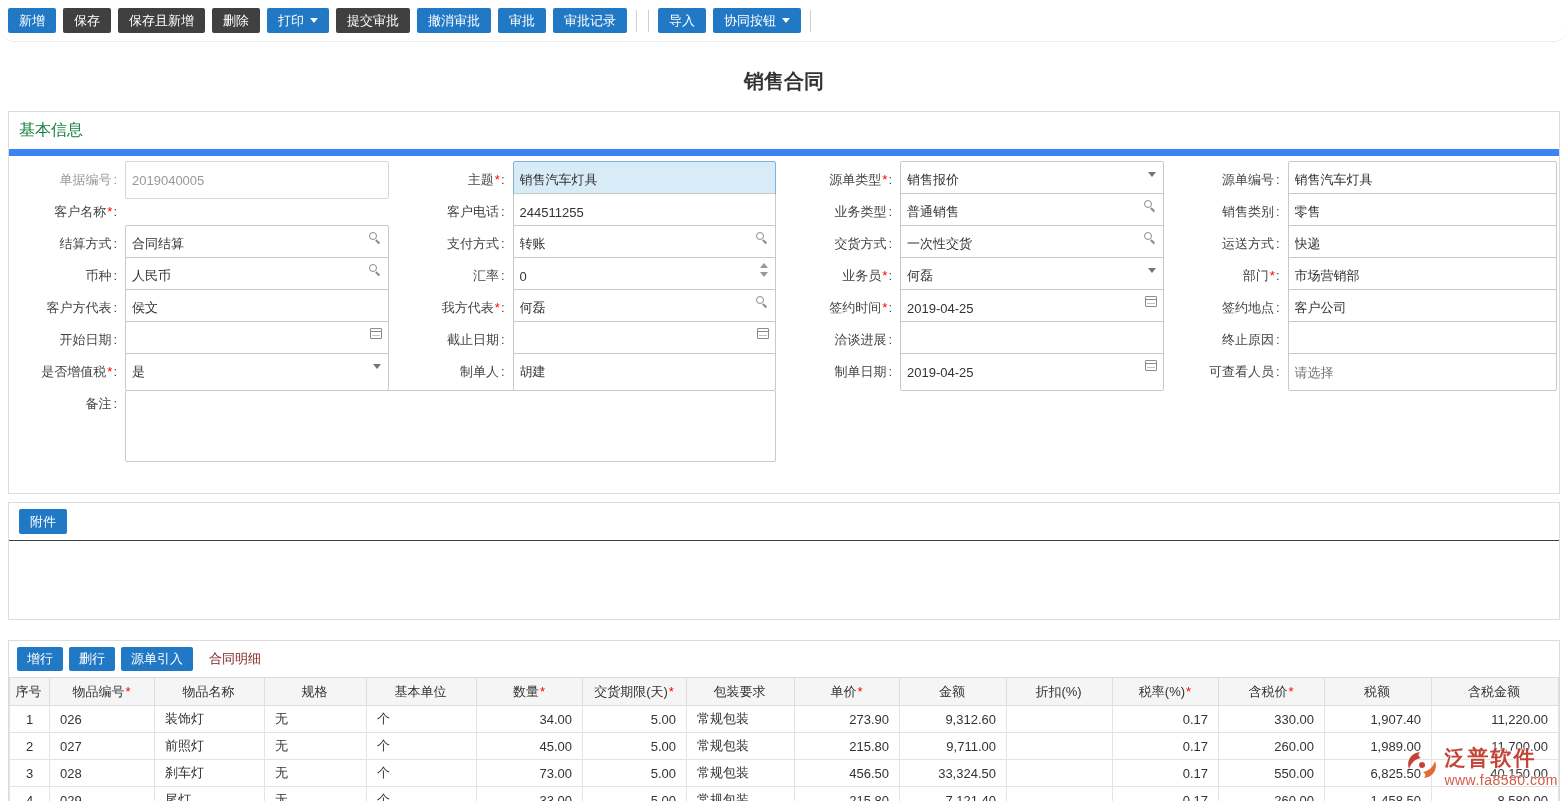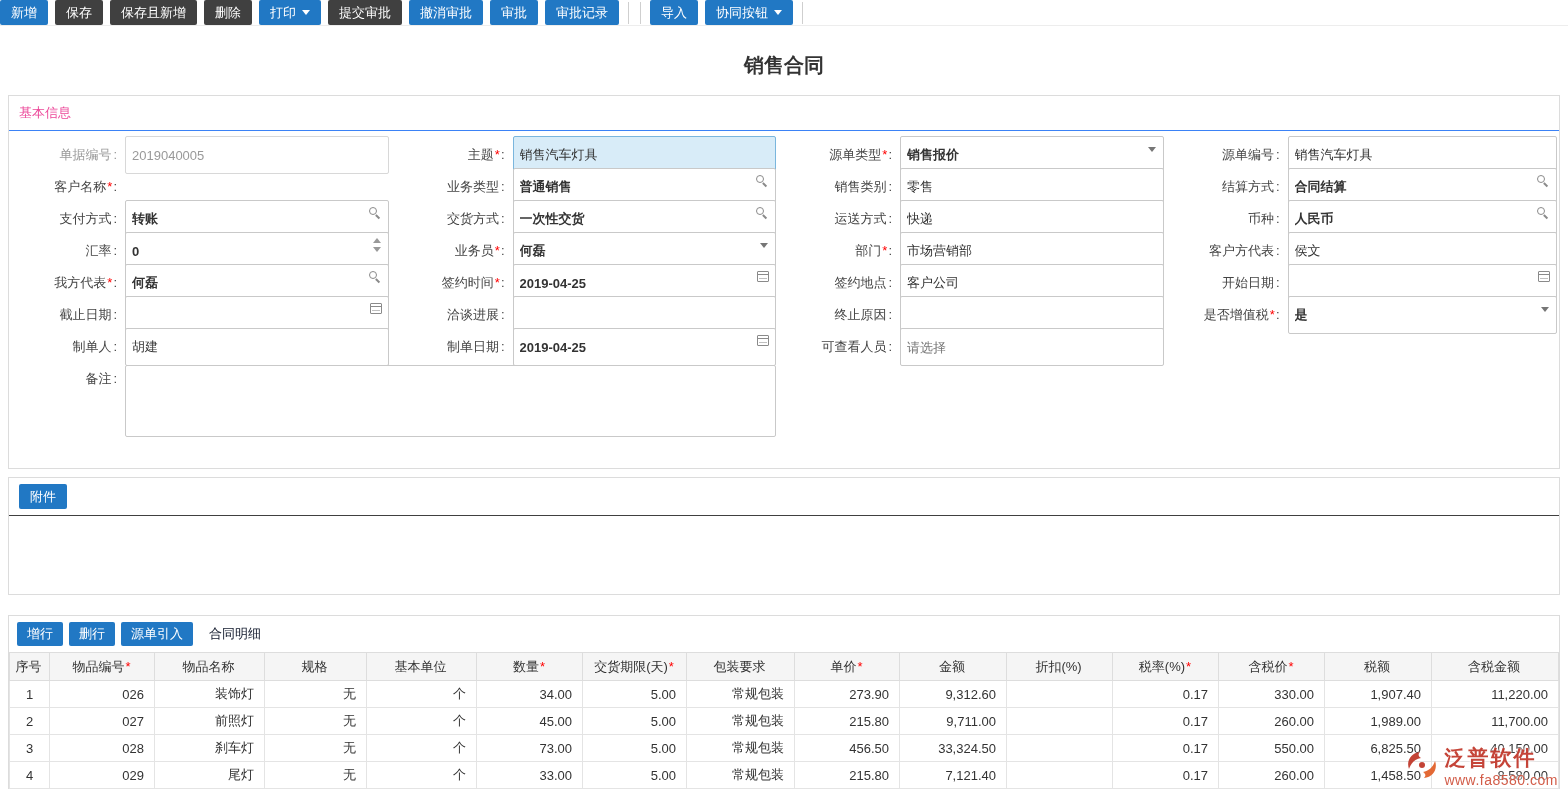--- a/index.html
+++ b/index.html
@@ -1,42 +1,42 @@
 <!DOCTYPE html>
 <html><head>
 <meta charset="utf-8">
 <style>
   html,body{margin:0;padding:0;background:#fff;}
   body{width:1568px;height:801px;overflow:hidden;position:relative;
        font-family:"Liberation Sans",sans-serif;font-size:13px;color:#333;}
   i,b{font-style:normal;}
   
-  .topbar{display:flex;align-items:center;gap:7px;border-bottom:1px solid #ededed;background:#fff;}
+  .topbar{display:flex;align-items:center;gap:7px;padding:8px;border-bottom:1px solid #ededed;background:#fff;border-radius:14px;}
   .btn{display:inline-flex;align-items:center;gap:6px;height:25px;padding:0 11px;border:none;border-radius:2px;
        color:#fff;font:13px "Liberation Sans",sans-serif;cursor:pointer;white-space:nowrap;}
   .btn.dark{background:#2178c4;}
   .btn.light{background:#404040;}
   .caret-dn{width:0;height:0;border-left:4px solid transparent;border-right:4px solid transparent;border-top:5px solid #fff;}
   .tdiv{width:1px;height:22px;background:#cfcfcf;margin:0 2px;flex:none;}
   
   .page-title{text-align:center;font-size:20px;font-weight:bold;color:#333;padding:26px 0 16px;}
   
   .panel{margin:0 8px;border:1px solid #dcdcdc;background:#fff;overflow:hidden;}
-  .p-head{padding:8px 10px;border-bottom:1px solid #3b82f6;font-size:13px;color:#ec4899;}
+  .p-head{padding:8px 10px;border-bottom:7px solid #3b82f6;font-size:16px;color:#15803d;}
   
   .form-grid{display:grid;grid-template-columns:repeat(4,1fr);padding:8px 0 28px 0;}
   .field{display:flex;align-items:center;height:32px;}
   .flabel{width:108px;flex:none;text-align:right;color:#444;}
   .flabel.dim{color:#999;}
   .req{color:#ff0000;margin:0 1px;}
   .iwrap{flex:1;position:relative;margin:0 8px;}
   .field:nth-child(4n) .iwrap{margin-right:2px;}
   .tin{width:100%;height:38px;border:1px solid #c9c9c9;border-radius:2px;padding:16px 6px;box-sizing:border-box;
        font:13px "Liberation Sans",sans-serif;color:#333;background:#fff;}
-  .tin.has-icon{padding-right:24px;font-weight:bold;}
+  .tin.has-icon{padding-right:24px;}
   .tin.dis{color:#999;border-color:#d8d8d8;}
   .tin.focus{background:#d8ecf8;border-color:#7ab6dd;}
   .field.remark{grid-column:1/3;height:auto;align-items:flex-start;padding-top:2px;}
   .field.remark .flabel{margin-top:5px;}
   .field.remark .iwrap{margin-right:8px;}
   .tarea{width:100%;height:72px;border:1px solid #c9c9c9;border-radius:2px;box-sizing:border-box;resize:none;
          font:13px "Liberation Sans",sans-serif;padding:4px 6px;}
   
   .ic-search{position:absolute;right:7px;top:7px;width:13px;height:13px;cursor:pointer;}
   .ic-search::before{content:"";position:absolute;left:0;top:0;width:8px;height:8px;border:1.4px solid #8a8a8a;border-radius:50%;box-sizing:border-box;}
@@ -49,25 +49,25 @@
   .ic-spin::before{content:"";position:absolute;left:0;top:1px;border-left:4.5px solid transparent;border-right:4.5px solid transparent;border-bottom:5px solid #999;}
   .ic-spin::after{content:"";position:absolute;left:0;bottom:1px;border-left:4.5px solid transparent;border-right:4.5px solid transparent;border-top:5px solid #999;}
   
   .panel.attach{margin-top:8px;}
   .attach-head{padding:6px 10px;border-bottom:1px solid #404040;}
   .attach-body{height:78px;}
   
   .panel.detail{margin-top:20px;border-bottom:none;}
   .d-toolbar{display:flex;align-items:center;gap:6px;padding:6px 8px;}
   .d-toolbar .btn{height:24px;padding:0 10px;}
-  .d-title{margin-left:10px;color:#0f172a;text-align:right;}
+  .d-title{margin-left:10px;color:#7f1d1d;text-align:right;}
   .dtable{width:100%;border-collapse:collapse;table-layout:fixed;font-size:13px;}
   .dtable th{background:#f5f5f5;border:1px solid #dddddd;height:27px;font-weight:normal;color:#333;text-align:center;padding:0 4px;white-space:nowrap;overflow:hidden;}
   .dtable td{border:1px solid #e4e4e4;height:26px;padding:0 10px;color:#333;white-space:nowrap;overflow:hidden;background:#fff;}
-  td.c{text-align:center;} td.l{text-align:right;} td.r{text-align:right;}
+  td.c{text-align:center;} td.l{text-align:left;} td.r{text-align:right;}
   
   .watermark{position:absolute;top:744px;right:10px;display:flex;align-items:center;gap:5px;opacity:.95;
              text-shadow:0 0 3px #fff,0 0 3px #fff;pointer-events:none;}
   .wm-brand{display:block;font-size:21px;color:#c23b2e;font-weight:bold;font-family:"DejaVu Serif",serif;letter-spacing:2px;}
   .wm-url{display:block;font-size:14px;color:#d0543f;text-align:center;letter-spacing:.5px;}
 </style>
 </head>
 <body>
 
 <div class="topbar">
@@ -111,20 +111,24 @@
       <label class="flabel"><i>源单类型</i><i class="req">*</i><i>:</i></label>
       <span class="iwrap"><input class="tin has-icon" value="销售报价" style=""><i class="ic-caret"></i></span>
     </div>
     <div class="field">
       <label class="flabel"><i>源单编号</i><i class="req"></i><i>:</i></label>
       <span class="iwrap"><input class="tin" value="销售汽车灯具" style=""></span>
     </div>
 
     <div class="field">
       <label class="flabel"><i>客户名称</i><i class="req">*</i><i>:</i></label>
+    </div>
+    <div class="field">
+      <label class="flabel"><i>客户电话</i><i class="req"></i><i>:</i></label>
+      <span class="iwrap"><input class="tin" value="244511255" style=""></span>
     </div>
     <div class="field">
       <label class="flabel"><i>业务类型</i><i class="req"></i><i>:</i></label>
       <span class="iwrap"><input class="tin has-icon" value="普通销售" style=""><i class="ic-search"></i></span>
     </div>
     <div class="field">
       <label class="flabel"><i>销售类别</i><i class="req"></i><i>:</i></label>
       <span class="iwrap"><input class="tin" value="零售" style=""></span>
     </div>
 

